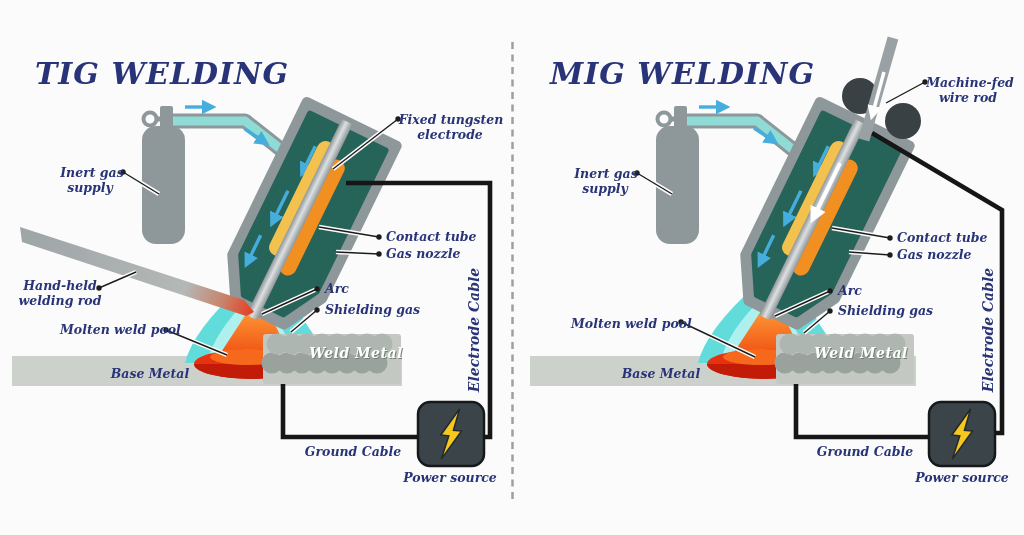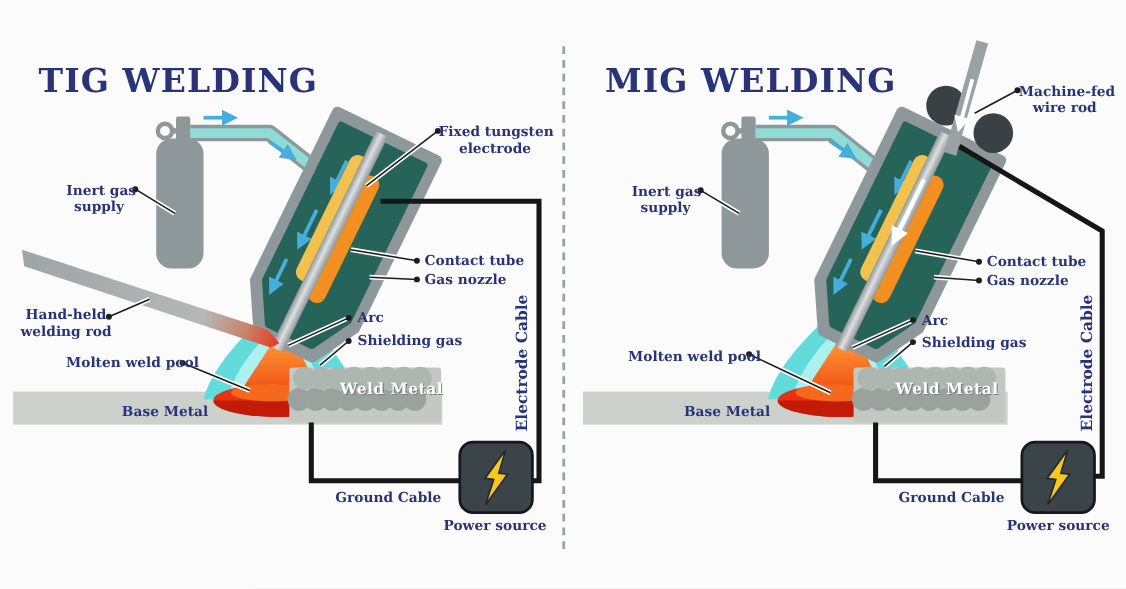--- a/index.html
+++ b/index.html
@@ -1,17 +1,17 @@
 <!DOCTYPE html>
 <html><head>
 <meta charset="utf-8">
 <style>
   html,body{margin:0;padding:0;background:#e8e8e8;}
   .stage{position:relative;width:1024px;height:535px;background:#fafbfa;overflow:hidden;
-         font-family:"DejaVu Serif", serif;}
+         font-family:"DejaVu Serif", serif;font-style:italic;}
   svg{display:block;}
   svg text{font-family:"DejaVu Serif", serif;font-weight:bold;}
   .title{font-size:30px;letter-spacing:1px;fill:#293478;}
   .lbl{font-size:12.5px;fill:#293478;}
   .lblc{text-anchor:middle;}
   .wm{font-size:14px;fill:#ffffff;letter-spacing:.5px;text-anchor:middle;}
   .wmshadow{font-size:14px;fill:#747f78;letter-spacing:.5px;text-anchor:middle;}
   .vert{font-size:14px;fill:#293478;text-anchor:middle;}
   .ldr{stroke:#1c1c1c;stroke-width:1.4;fill:none;}
   .ldrc{stroke:#fbfcfb;stroke-width:4.4;fill:none;}

